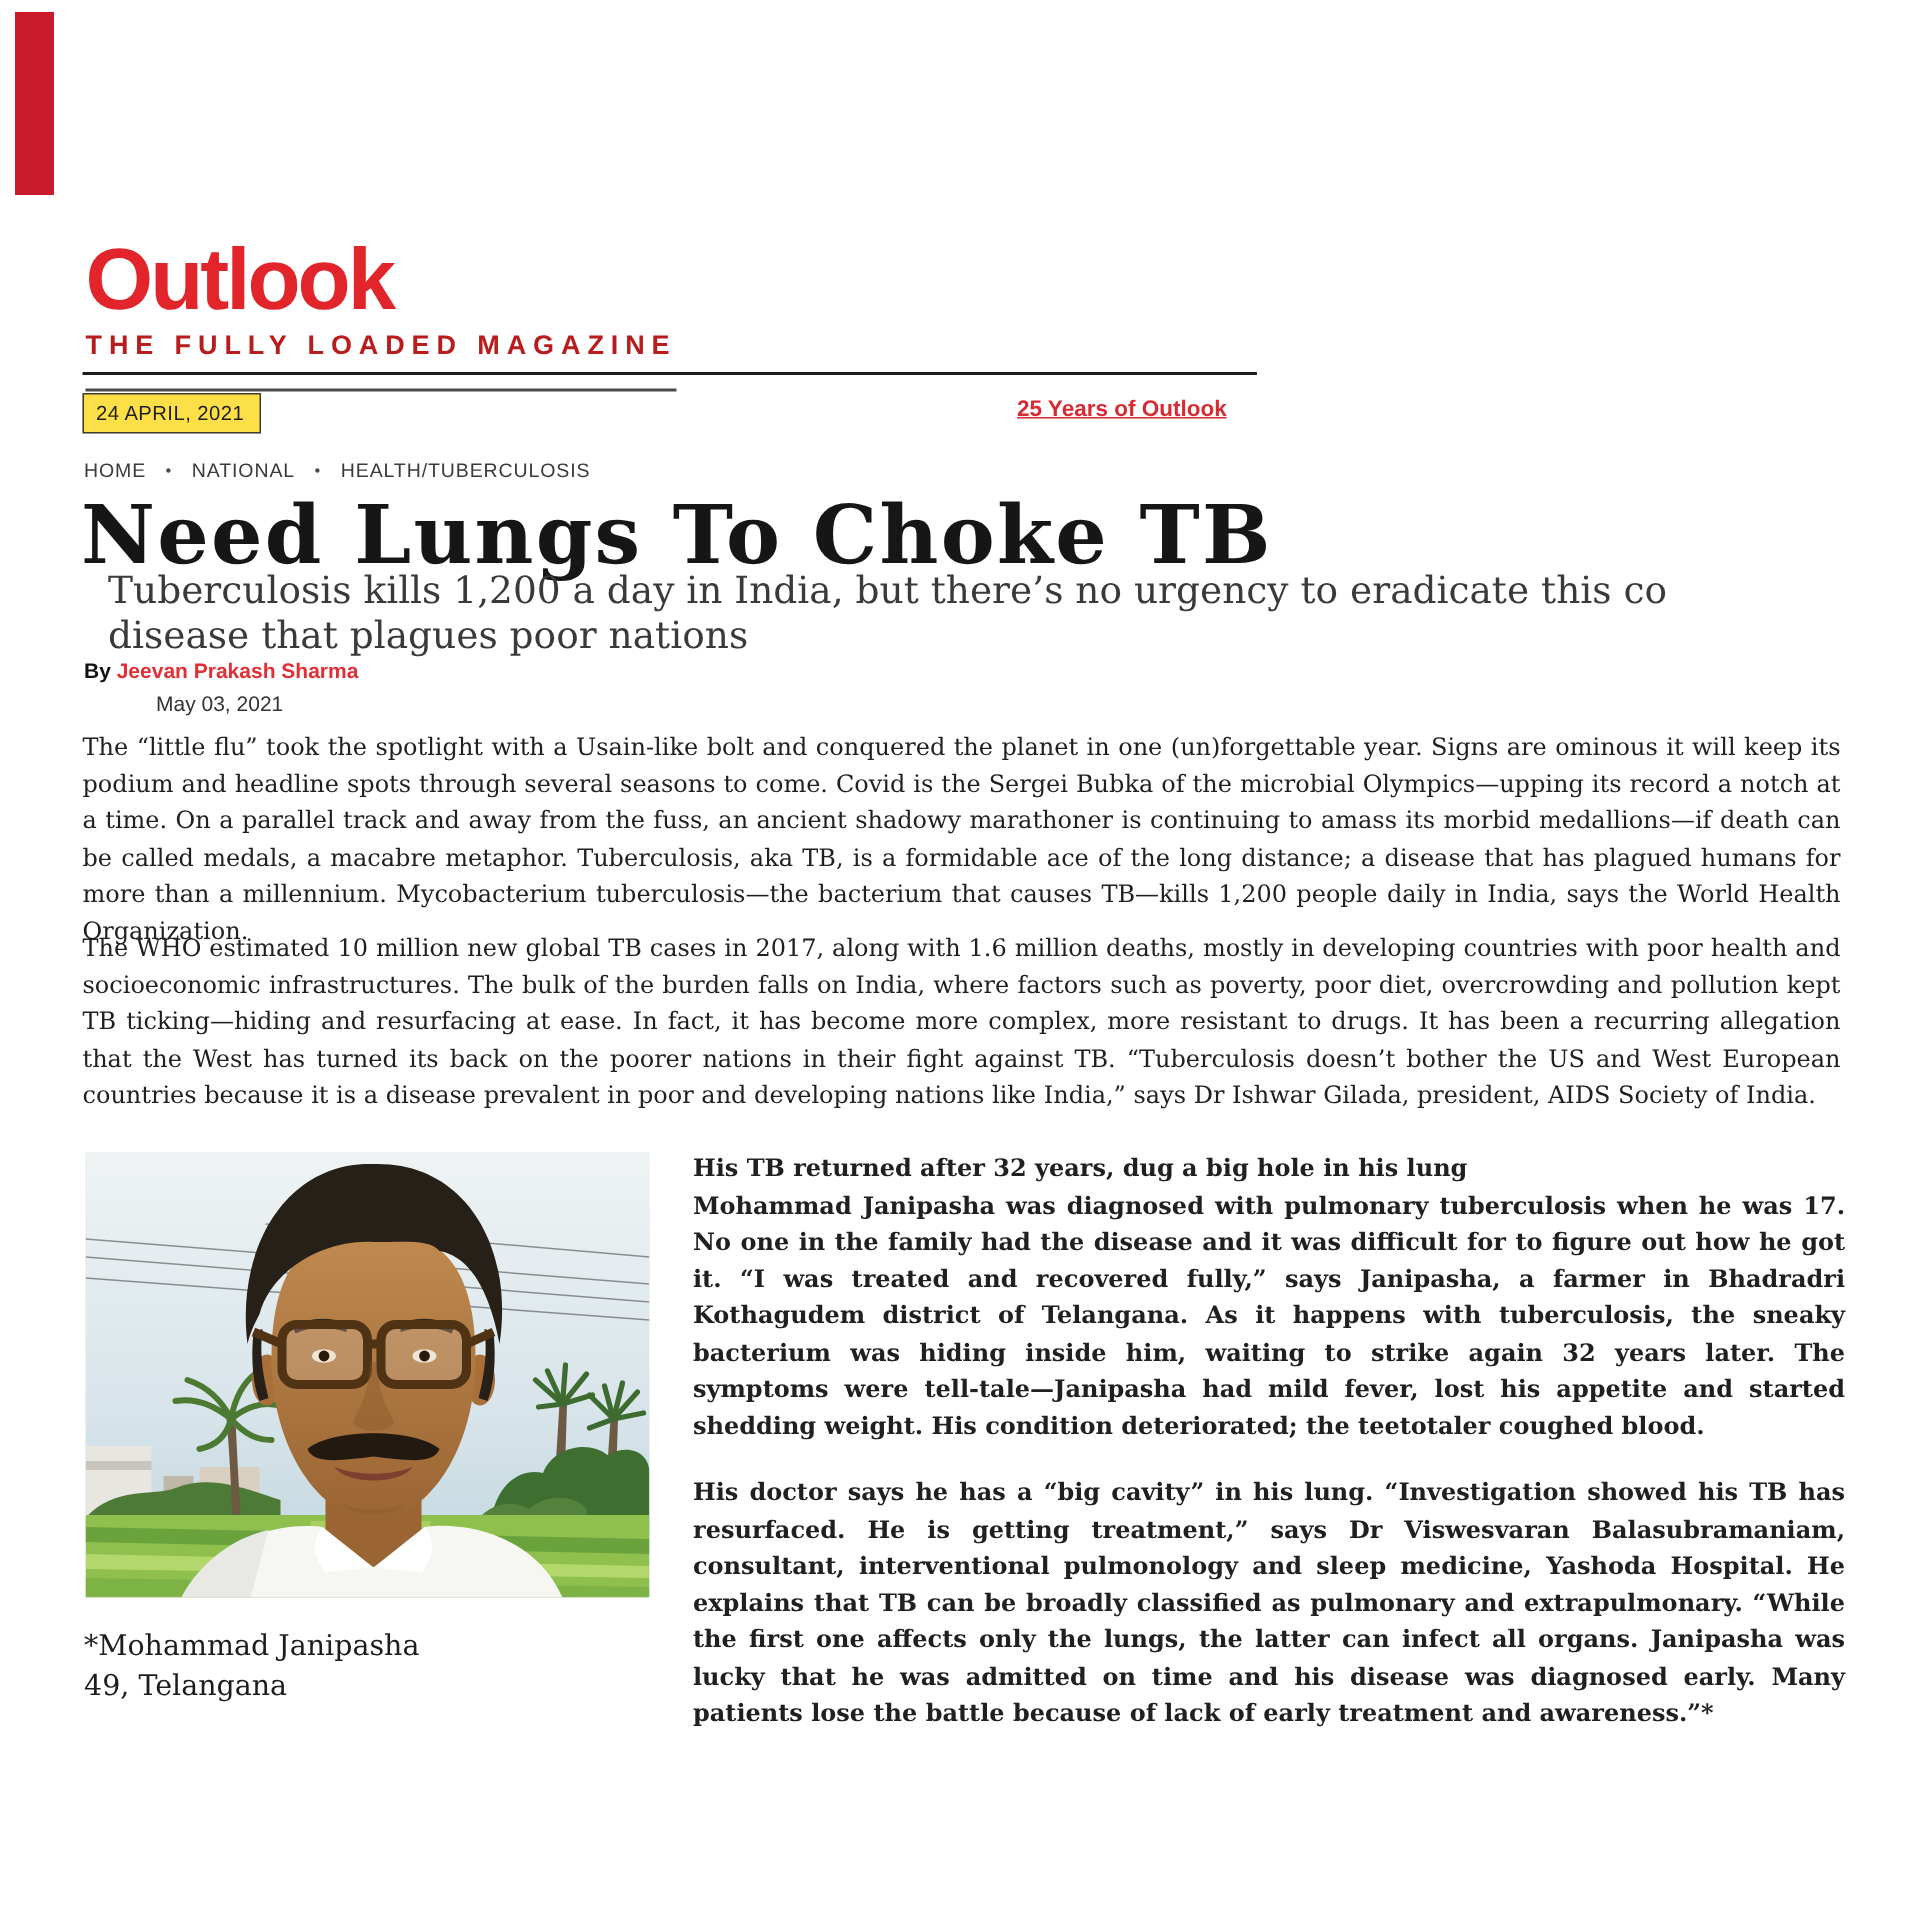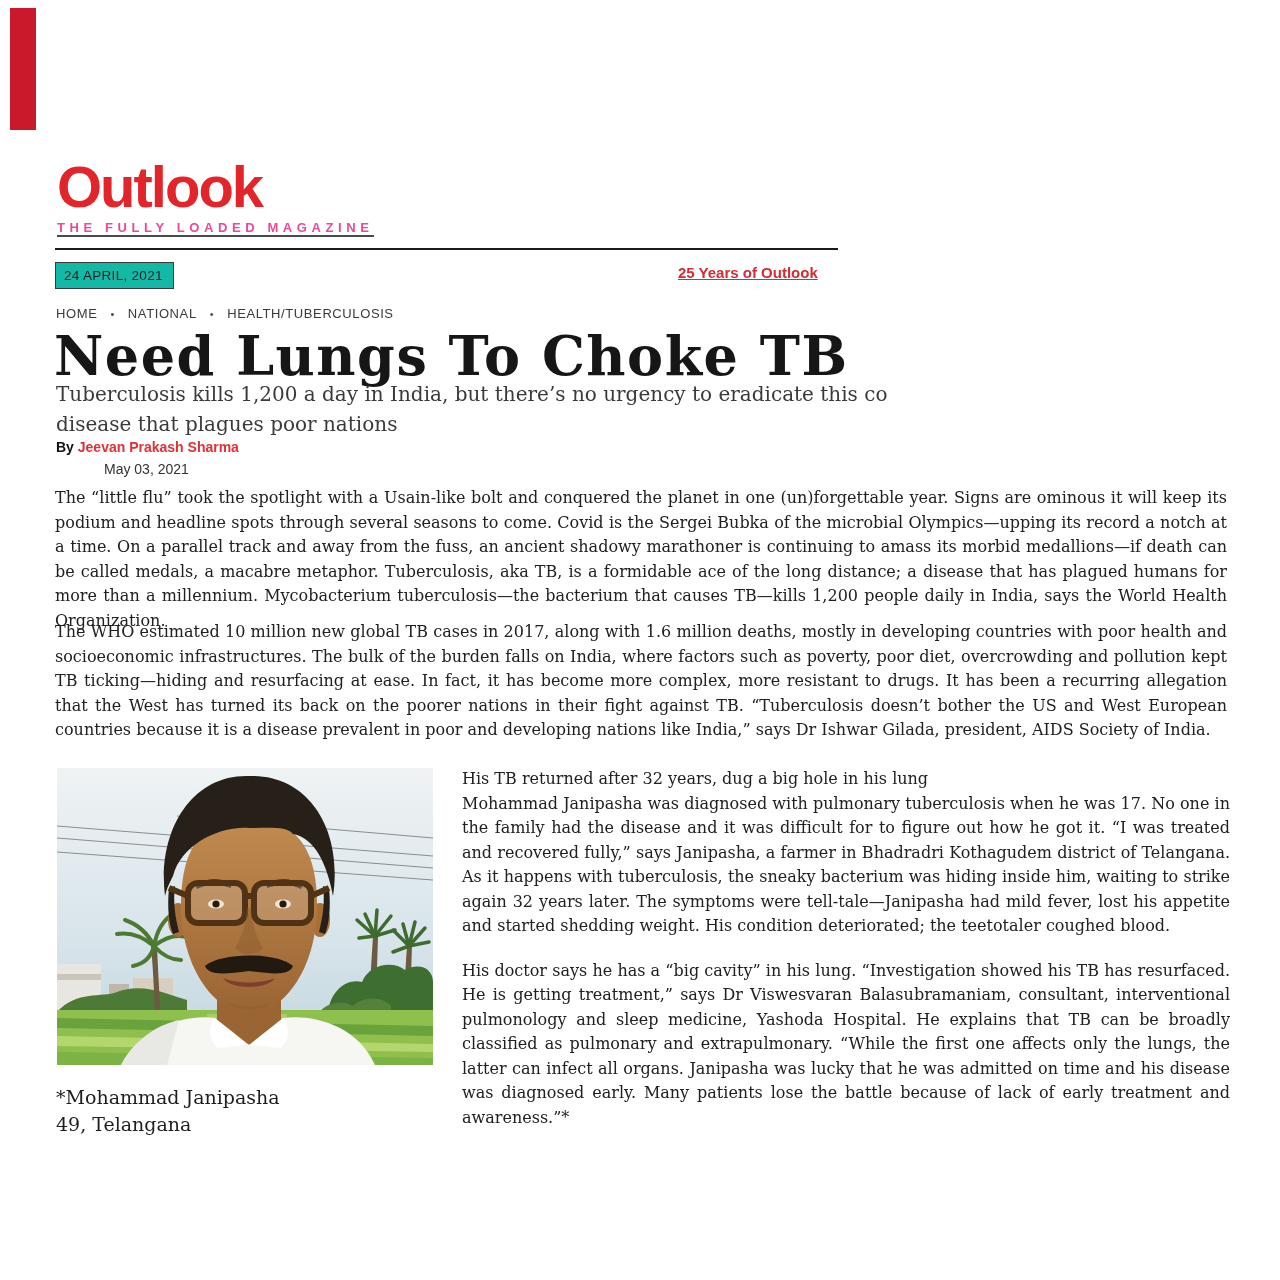--- a/index.html
+++ b/index.html
@@ -22,43 +22,43 @@
   .logo {
     font-family: "Liberation Sans", sans-serif;
     font-weight: 700;
     font-size: 58px;
     letter-spacing: -2px;
     color: #e2242b;
     line-height: 1.0;
   }
   .tagline {
     margin-top: 4px;
-    font-size: 13px;
+    font-size: 18px;
     font-weight: 700;
     letter-spacing: 4.6px;
-    color: #ec4899;
+    color: #b91c1c;
     border-bottom: 2px solid #4a4a4a;
-    padding-bottom: 0;
+    padding-bottom: 18px;
     width: fit-content;
   }
   .top-rule {
     position: absolute;
     left: 55px; top: 248px;
     width: 783px; height: 2px;
     background: #1c1c1c;
   }
   .date-box {
     position: absolute;
     left: 55px; top: 262px;
     border: 1.5px solid #3a3a3a;
     padding: 5px 10px 5px 8px;
     font-size: 13.5px;
     color: #1f1f1f;
     letter-spacing: 0.3px;
-    background: #14b8a6;
+    background: #fde047;
   }
   .anniv-link {
     position: absolute;
     left: 678px; top: 264px;
     font-size: 15px;
     font-weight: 700;
     color: #d62b33;
     text-decoration: underline;
     cursor: pointer;
   }
@@ -78,23 +78,23 @@
     position: absolute;
     left: 54px; top: 324px;
     font-family: "DejaVu Serif", "Liberation Serif", serif;
     font-size: 54px;
     letter-spacing: 1.5px;
     color: #161616;
     white-space: nowrap;
   }
   .subtitle {
     position: absolute;
-    left: 56px; top: 379px;
-    font-family: "DejaVu Serif", "Liberation Serif", serif;
-    font-size: 20px;
+    left: 72px; top: 379px;
+    font-family: "DejaVu Serif", "Liberation Serif", serif;
+    font-size: 25px;
     color: #3a3a3a;
     line-height: 30px;
     white-space: nowrap;
   }
   .byline {
     position: absolute;
     left: 56px; top: 439px;
     font-size: 14px;
     font-weight: 700;
     color: #111111;
@@ -136,20 +136,21 @@
     color: #1d1d1d;
   }
   .right-col {
     position: absolute;
     left: 462px; top: 767px;
     width: 768px;
     font-family: "DejaVu Serif", "Liberation Serif", serif;
     font-size: 16px;
     line-height: 24.5px;
     color: #202020;
+    font-weight: bold;
   }
   .right-col .lead { text-align: left; }
   .right-col .rc-para { text-align: justify; }
   .right-col .rc-para + .rc-para { margin-top: 20px; }
 </style>
 </head>
 <body>
 
 <div class="page">
 

